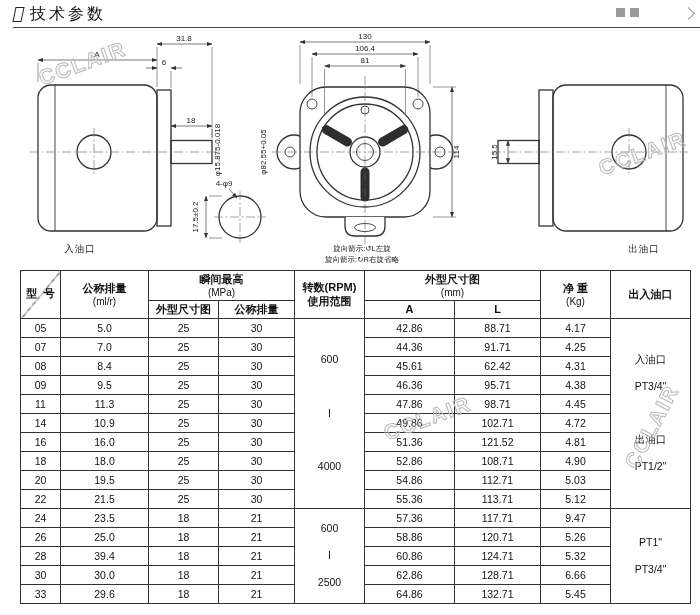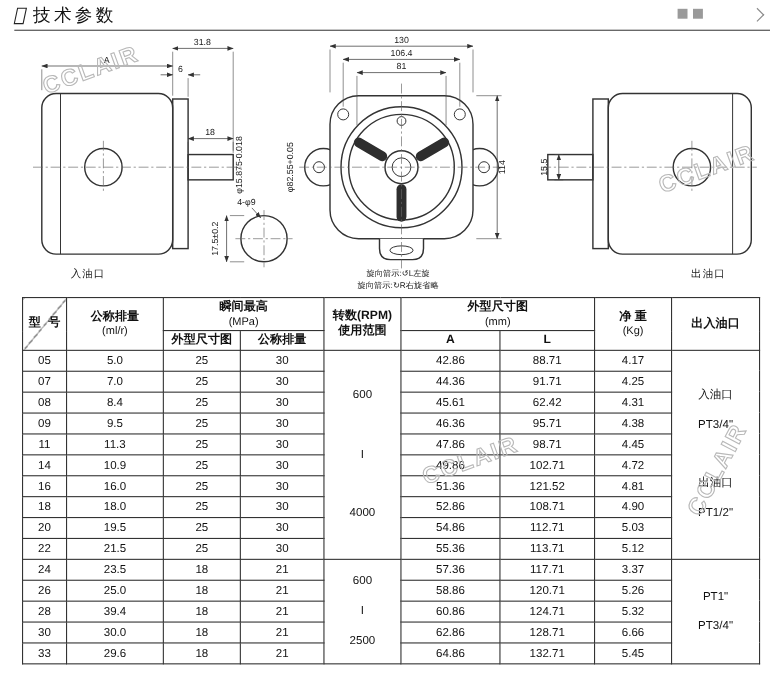--- a/index.html
+++ b/index.html
@@ -319,21 +319,21 @@
         <tr>
           <td>24</td>
           <td>23.5</td>
           <td>18</td>
           <td>21</td>
           <td rowspan="5" class="merged">600
 I
 2500</td>
           <td>57.36</td>
           <td>117.71</td>
-          <td>3.37</td>
+          <td>9.47</td>
           <td rowspan="5" class="merged">PT1"
 PT3/4"</td>
         </tr>
         <tr>
           <td>26</td>
           <td>25.0</td>
           <td>18</td>
           <td>21</td>
           <td>58.86</td>
           <td>120.71</td>

